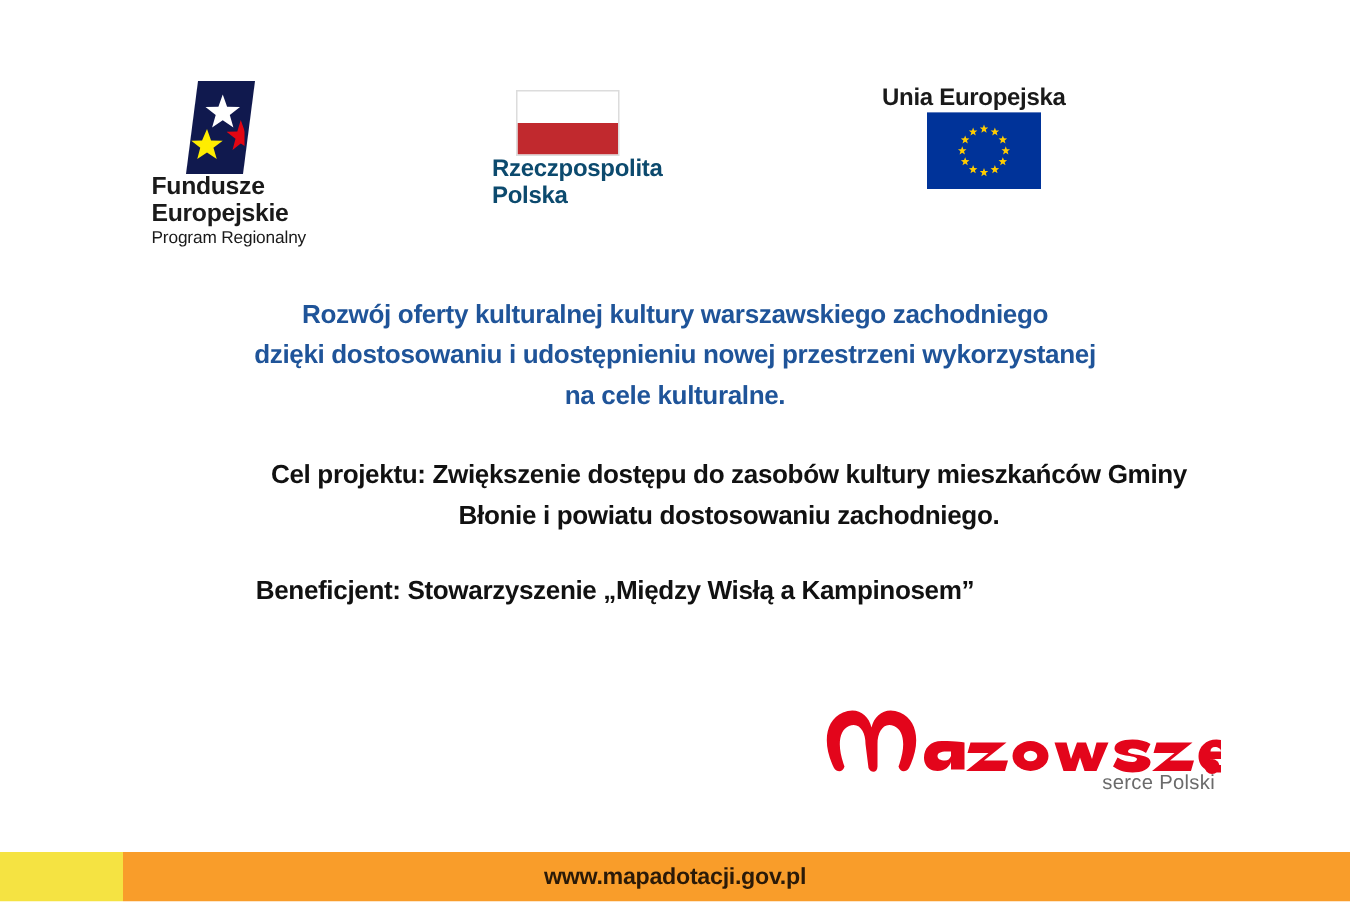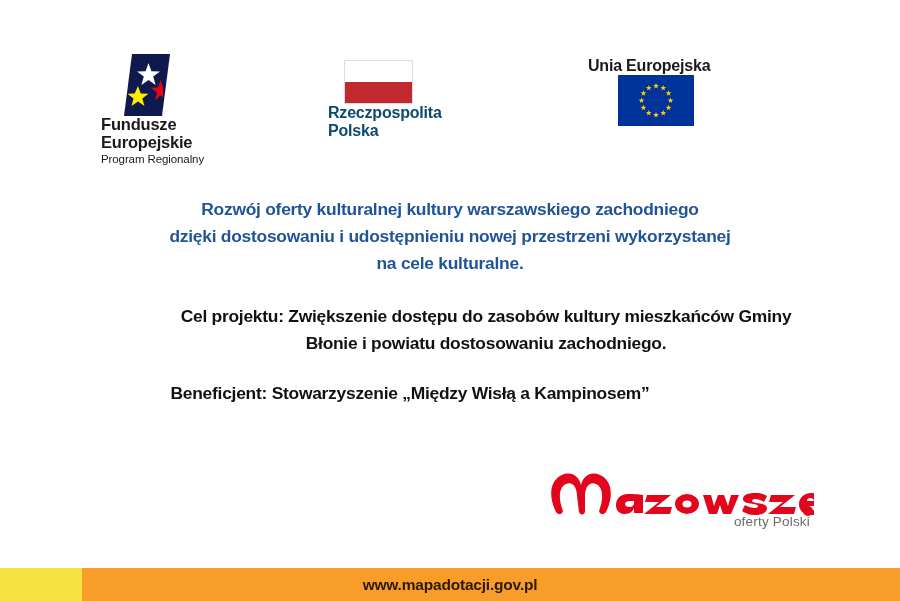--- a/index.html
+++ b/index.html
@@ -304,20 +304,20 @@
 
       <path d="M225 29 L249 29 L234 41 L250 41 L248 48 L222 48 L237 36 L223 36 Z" fill="#E3051B"></path>
 
       <path d="M253 38 C253 32 258 27 265 27 C272 27 276 32 275 40 L261 40 C262 43 264 44 267 44
                C269 44 271 43 273 42 L275 47 C272 49 269 49 266 49 C258 49 253 45 253 38 Z
                M261 35 L268 35 C268 33 266 32 264 32 C262 32 261 33 261 35 Z" fill="#E3051B"></path>
 
       <circle cx="262" cy="45" r="5" fill="#E3051B"></circle>
     </svg>
   </div>
-  <div class="mazowsze-tagline">oferty Polski</div>
+  <div class="mazowsze-tagline">serce Polski</div>
 </div>
 
 <div class="footer">
   <div class="footer-yellow"></div>
   <div class="footer-orange"></div>
   <div class="footer-url">www.mapadotacji.gov.pl</div>
 </div>
 
 </body></html>

